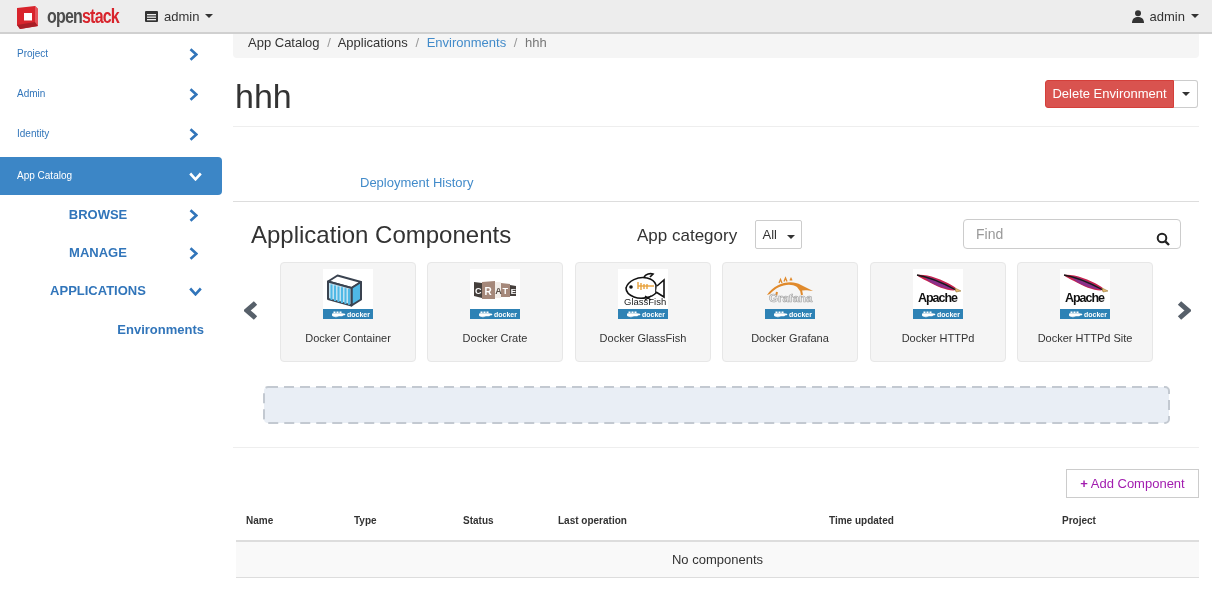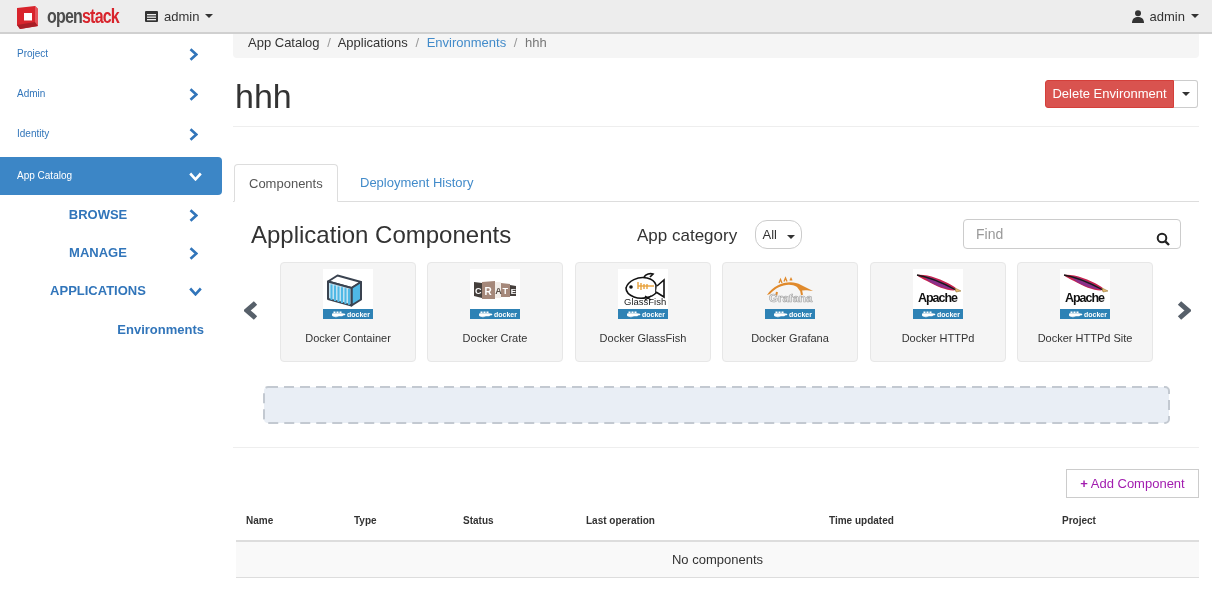--- a/index.html
+++ b/index.html
@@ -43,21 +43,21 @@
 
 .tabs { position:absolute; left:233px; top:164px; width:966px; height:38px; border-bottom:1px solid #ddd; }
 .tab-active { position:absolute; left:1px; top:0; height:38px; background:#fff; border:1px solid #ddd;
   border-bottom:1px solid #fff; border-radius:4px 4px 0 0; line-height:37px; padding:0 14px; color:#555; font-size:13px; }
 .tab-link { position:absolute; left:112px; top:0; height:38px; line-height:37px; padding:0 15px; color:#428bca; font-size:13px; }
 
 
 .appcomp-title { position:absolute; left:251px; top:221px; font-size:24px; color:#333; }
 .appcat-label { position:absolute; left:637px; top:226px; font-size:17px; color:#333; }
 .btn-all { position:absolute; left:755px; top:220px; width:47px; height:29px; background:#fff;
-  border:1px solid #ccc; border-radius:12px; font-size:13px; color:#333; text-align:center; line-height:27px; }
+  border:1px solid #ccc; border-radius:2px; font-size:13px; color:#333; text-align:center; line-height:27px; }
 .find { position:absolute; left:963px; top:219px; width:218px; height:30px; border:1px solid #ccc;
   border-radius:4px; background:#fff; line-height:28px; padding-left:12px; color:#999; font-size:14px; }
 .findicon { position:absolute; right:10px; top:7px; }
 
 
 .arrow { position:absolute; top:301px; }
 .card { position:absolute; top:262px; width:136px; height:100px; background:#f5f5f5;
   border:1px solid #e7e7e7; border-radius:4px; text-align:center; }
 .card .icon { margin:6px auto 0; width:50px; height:50px; position:relative; }
 .card .iconw { width:50px; height:40px; background:#fff; overflow:hidden; }
@@ -163,21 +163,20 @@
 <div class="pageheader-line"></div>
 
 <div class="btn-group-del">
   <div class="btn-del">Delete Environment</div>
   <div class="btn-del-toggle">
       <span class="caret" style="margin-left:0"></span>
     </div>
 </div>
 
 <div class="tabs">
-  <div class="tab-active">Components</div>
   <div class="tab-link">Deployment History</div>
 </div>
 
 <div class="appcomp-title">Application Components</div>
 <div class="appcat-label">App category</div>
 <div class="btn-all">All <span class="caret" style="border-top-color:#333"></span></div>
 <div class="find">Find
   <span class="findicon">
     <svg width="14" height="14" viewBox="0 0 14 14">
       <circle cx="6" cy="6" r="4.3" fill="none" stroke="#222" stroke-width="2"></circle>
@@ -379,17 +378,17 @@
 <div class="dropzone"><svg style="position:absolute;left:0;top:0" width="907" height="38">
   <rect x="1" y="1" width="905" height="36" rx="4" fill="#e9eef5" stroke="#c3c9d1" stroke-width="2" stroke-dasharray="10 6"></rect>
     </svg>
   </div>
 <div class="hr2"></div>
 
 <div class="btn-add"><b>+</b> Add Component</div>
 <div class="thead" style="left:246px">Name</div>
 <div class="thead" style="left:354px">Type</div>
 <div class="thead" style="left:463px">Status</div>
-<div class="thead" style="left:586px">Last operation</div>
+<div class="thead" style="left:558px">Last operation</div>
 <div class="thead" style="left:829px">Time updated</div>
 <div class="thead" style="left:1062px">Project</div>
 <div class="thead-line"></div>
 <div class="trow">No components</div>
 
 </body></html>

